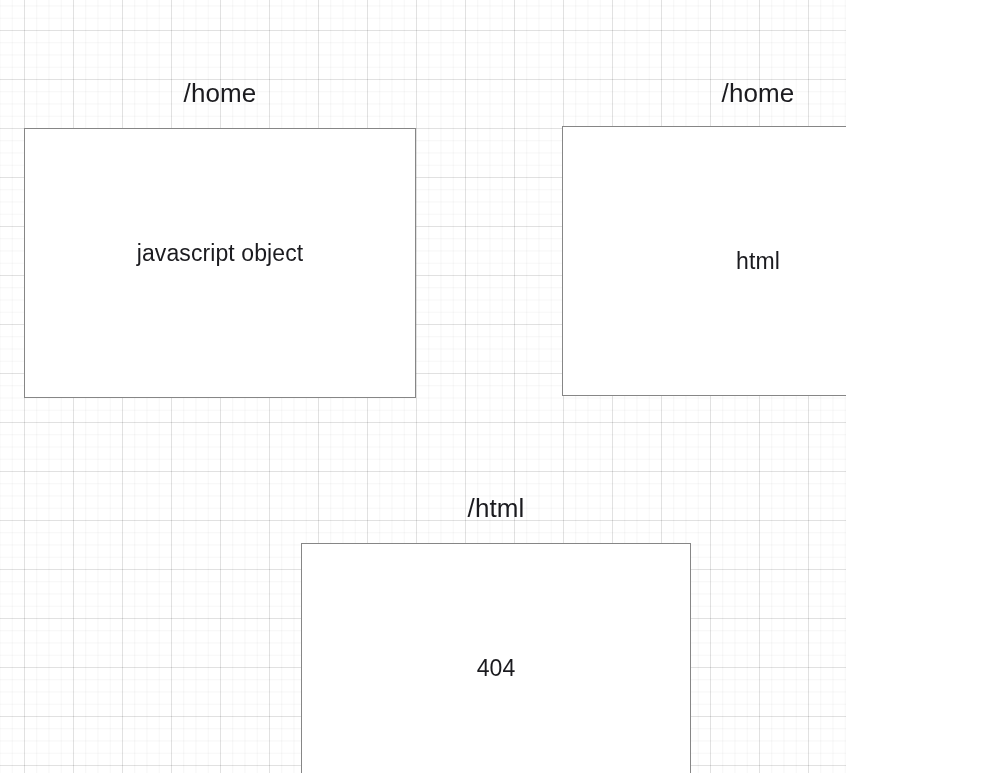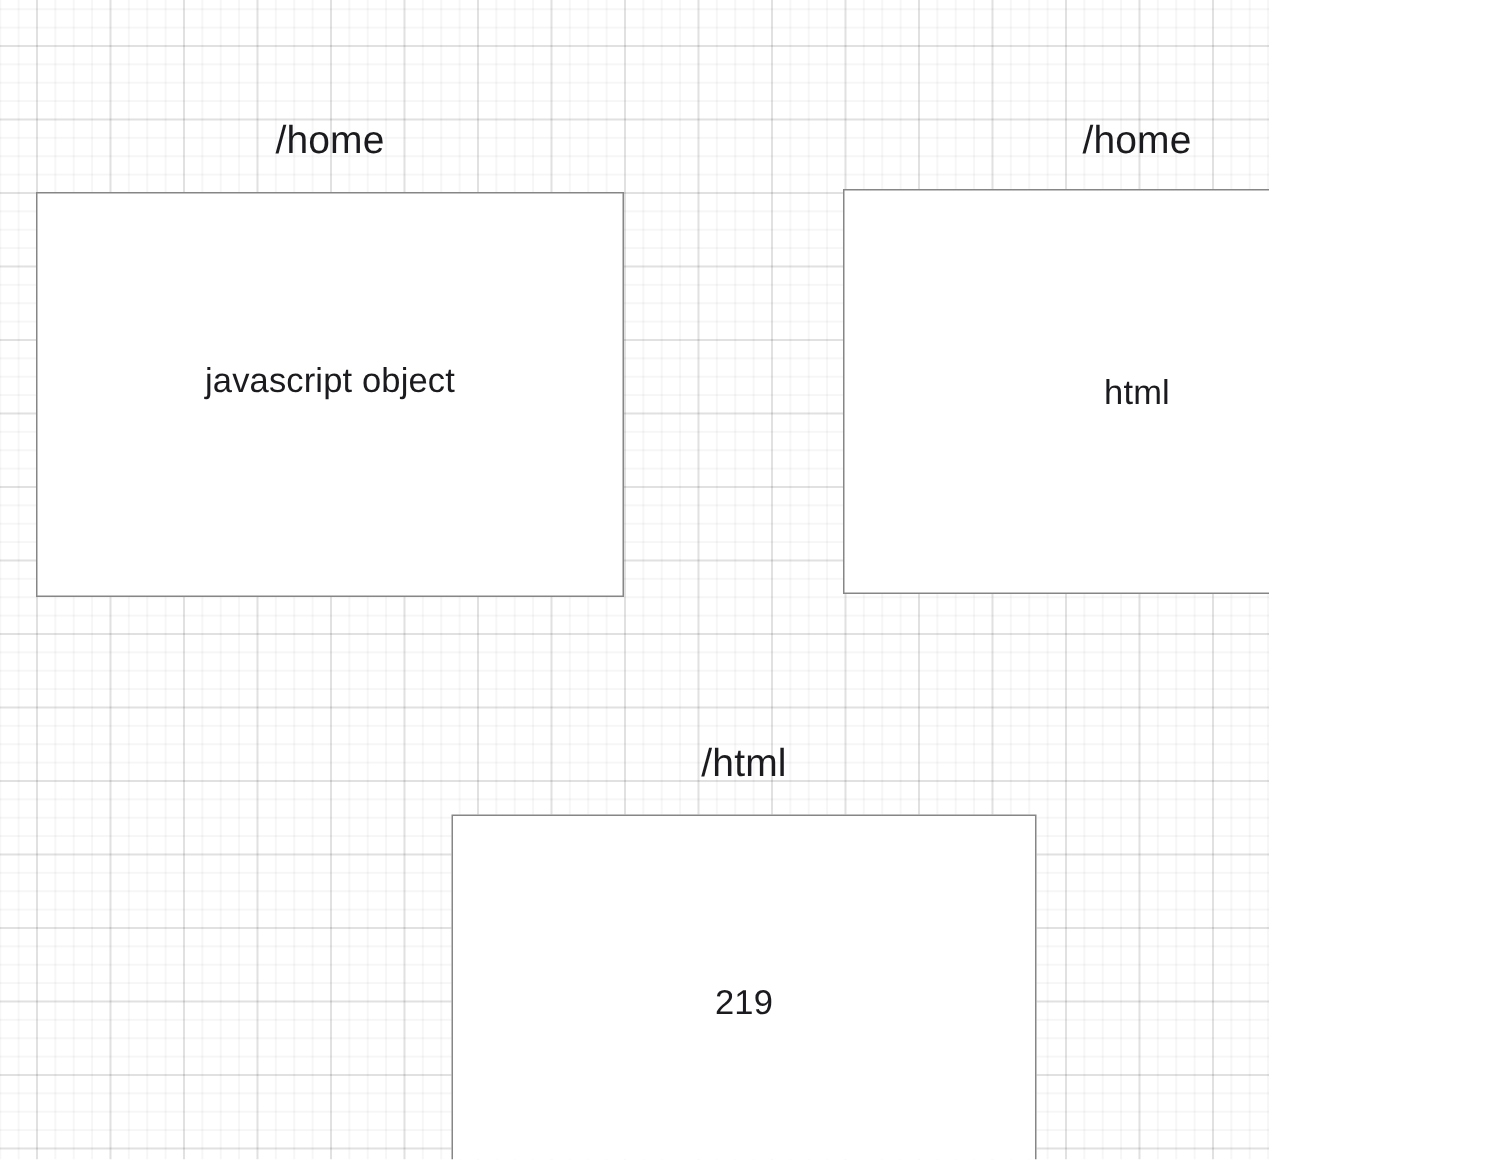--- a/index.html
+++ b/index.html
@@ -96,17 +96,17 @@
   <div class="node" id="node-about">
     <div class="node-label">/home</div>
     <div class="node-box">
       <div class="node-box-text">html</div>
     </div>
   </div>
 
   <div class="node" id="node-okwfe">
     <div class="node-label">/html</div>
     <div class="node-box">
-      <div class="node-box-text">219</div>
+      <div class="node-box-text">404</div>
     </div>
   </div>
 
 </div>
 
 </body></html>

